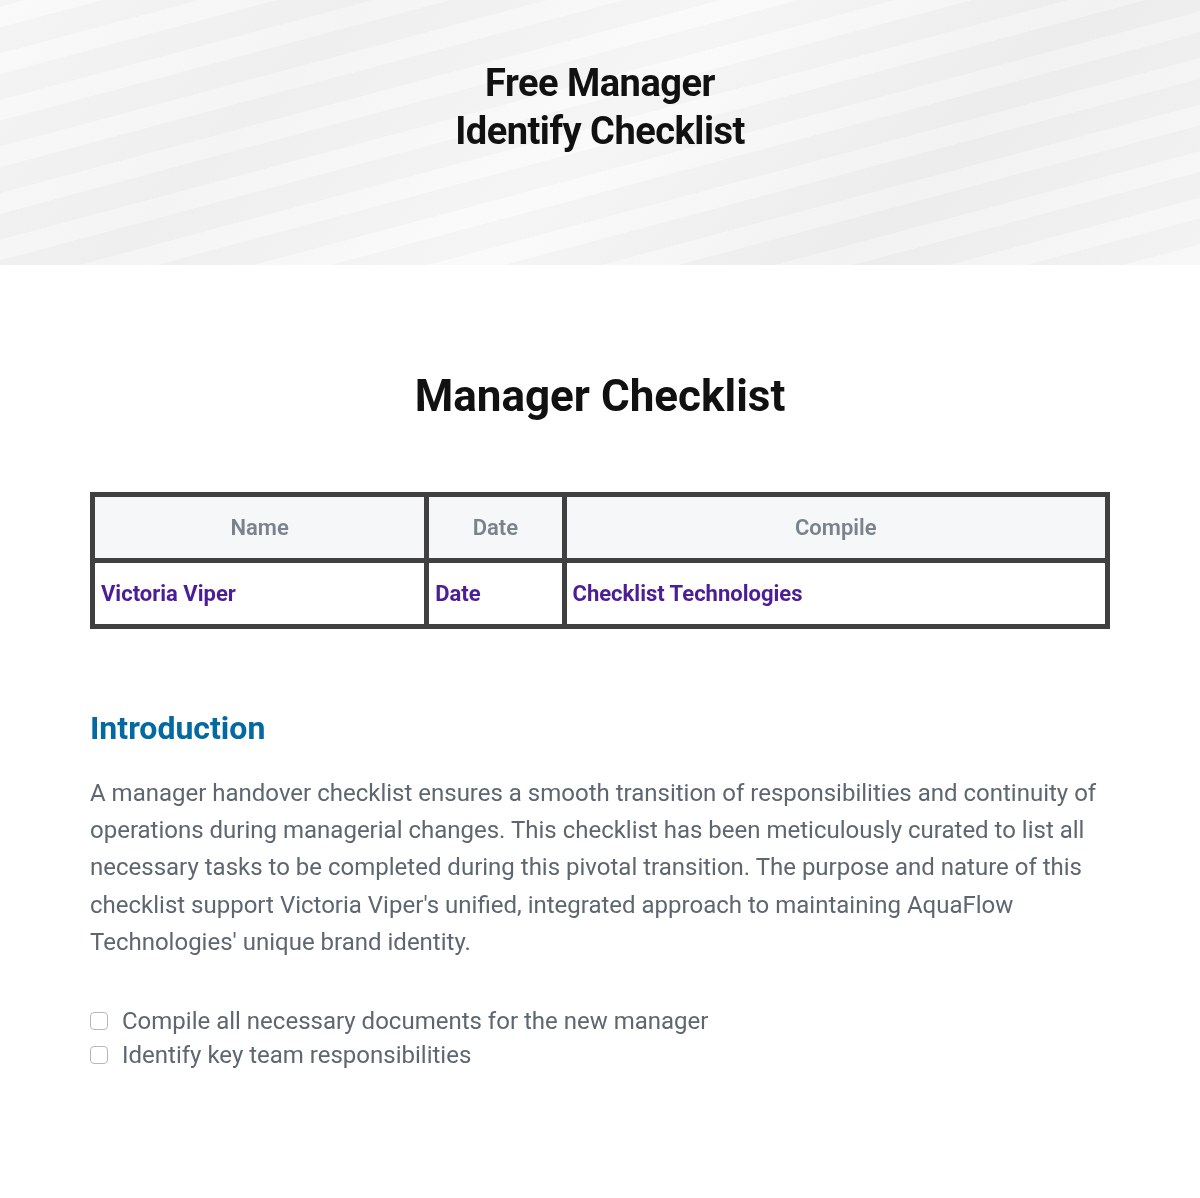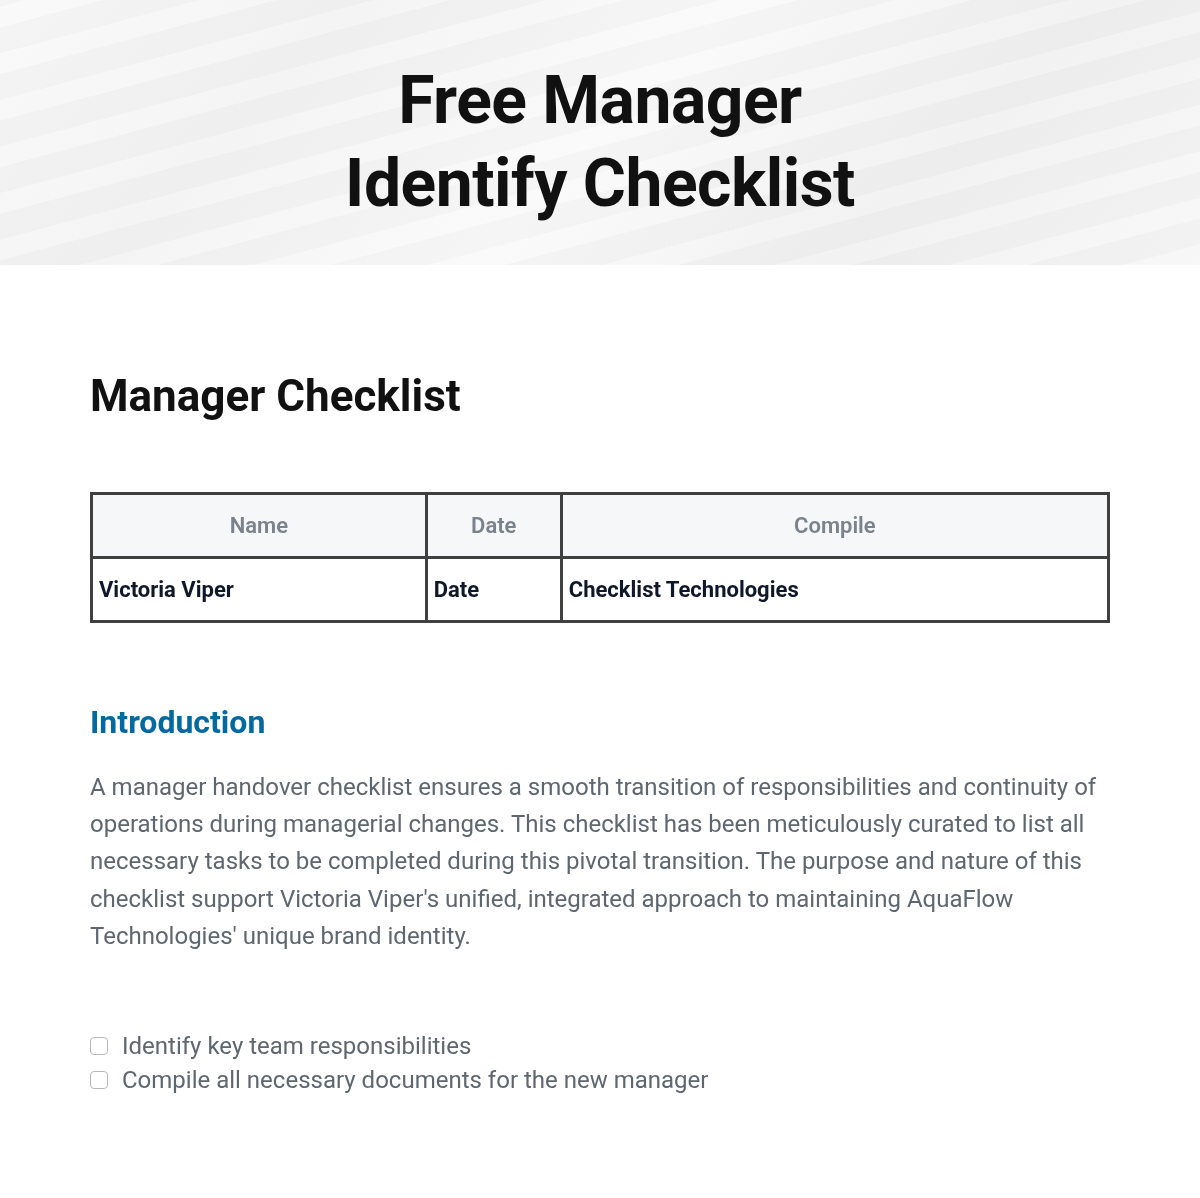--- a/index.html
+++ b/index.html
@@ -18,69 +18,70 @@
     content: "";
     position: absolute;
     inset: 0;
     background: repeating-linear-gradient(-15deg, rgba(255,255,255,0.6) 0px, rgba(255,255,255,0.6) 20px, rgba(230,230,230,0.5) 20px, rgba(230,230,230,0.5) 45px);
     opacity: 0.4;
     pointer-events: none;
   }
   .hero h1 {
     position: relative;
     z-index: 1;
-    font-size: 66px;
+    font-size: 38px;
     font-weight: 700;
     line-height: 1.25;
     text-align: center;
     color: #111;
     letter-spacing: -0.5px;
   }
   .content {
     padding: 0 90px;
   }
   .doc-title {
+    text-align: center;
     font-size: 44px;
     font-weight: 700;
     margin-top: 105px;
     margin-bottom: 70px;
     color: #111;
   }
   table.info {
     width: 100%;
     border-collapse: collapse;
     margin-bottom: 80px;
   }
   table.info th, table.info td {
-    border: 3px solid #404040;
+    border: 5px solid #404040;
     padding: 18px 6px;
     font-size: 22px;
   }
   table.info th {
     background: #f6f7f9;
     color: #7a828c;
     font-weight: 600;
     text-align: center;
   }
   table.info td {
     font-weight: 700;
-    color: #0f172a;
+    color: #4c1d95;
     text-align: left;
   }
   .section-h {
     font-size: 32px;
     font-weight: 700;
     color: #0369a1;
     margin-bottom: 28px;
   }
   .intro-p {
     font-size: 24px;
     line-height: 1.55;
     color: #5e6670;
-    margin-bottom: 77px;
+    margin-bottom: 46px;
   }
   .checklist { list-style: none; }
   .checklist li {
     display: flex;
     align-items: center;
     gap: 14px;
     font-size: 24px;
     color: #5e6670;
     margin-bottom: 6px;
   }
@@ -124,21 +125,21 @@
       </tr>
     </tbody>
   </table>
 
   <h3 class="section-h">Introduction</h3>
   <p class="intro-p">A manager handover checklist ensures a smooth transition of responsibilities and continuity of operations during managerial changes. This checklist has been meticulously curated to list all necessary tasks to be completed during this pivotal transition. The purpose and nature of this checklist support Victoria Viper's unified, integrated approach to maintaining AquaFlow Technologies' unique brand identity.</p>
 
   <ul class="checklist">
     <li>
       <span class="cb"></span>
-      <span>Identify key team responsibilities</span>
+      <span>Compile all necessary documents for the new manager</span>
     </li>
     <li>
       <span class="cb"></span>
-      <span>Compile all necessary documents for the new manager</span>
+      <span>Identify key team responsibilities</span>
     </li>
   </ul>
 
 </div>
 
 </body></html>

